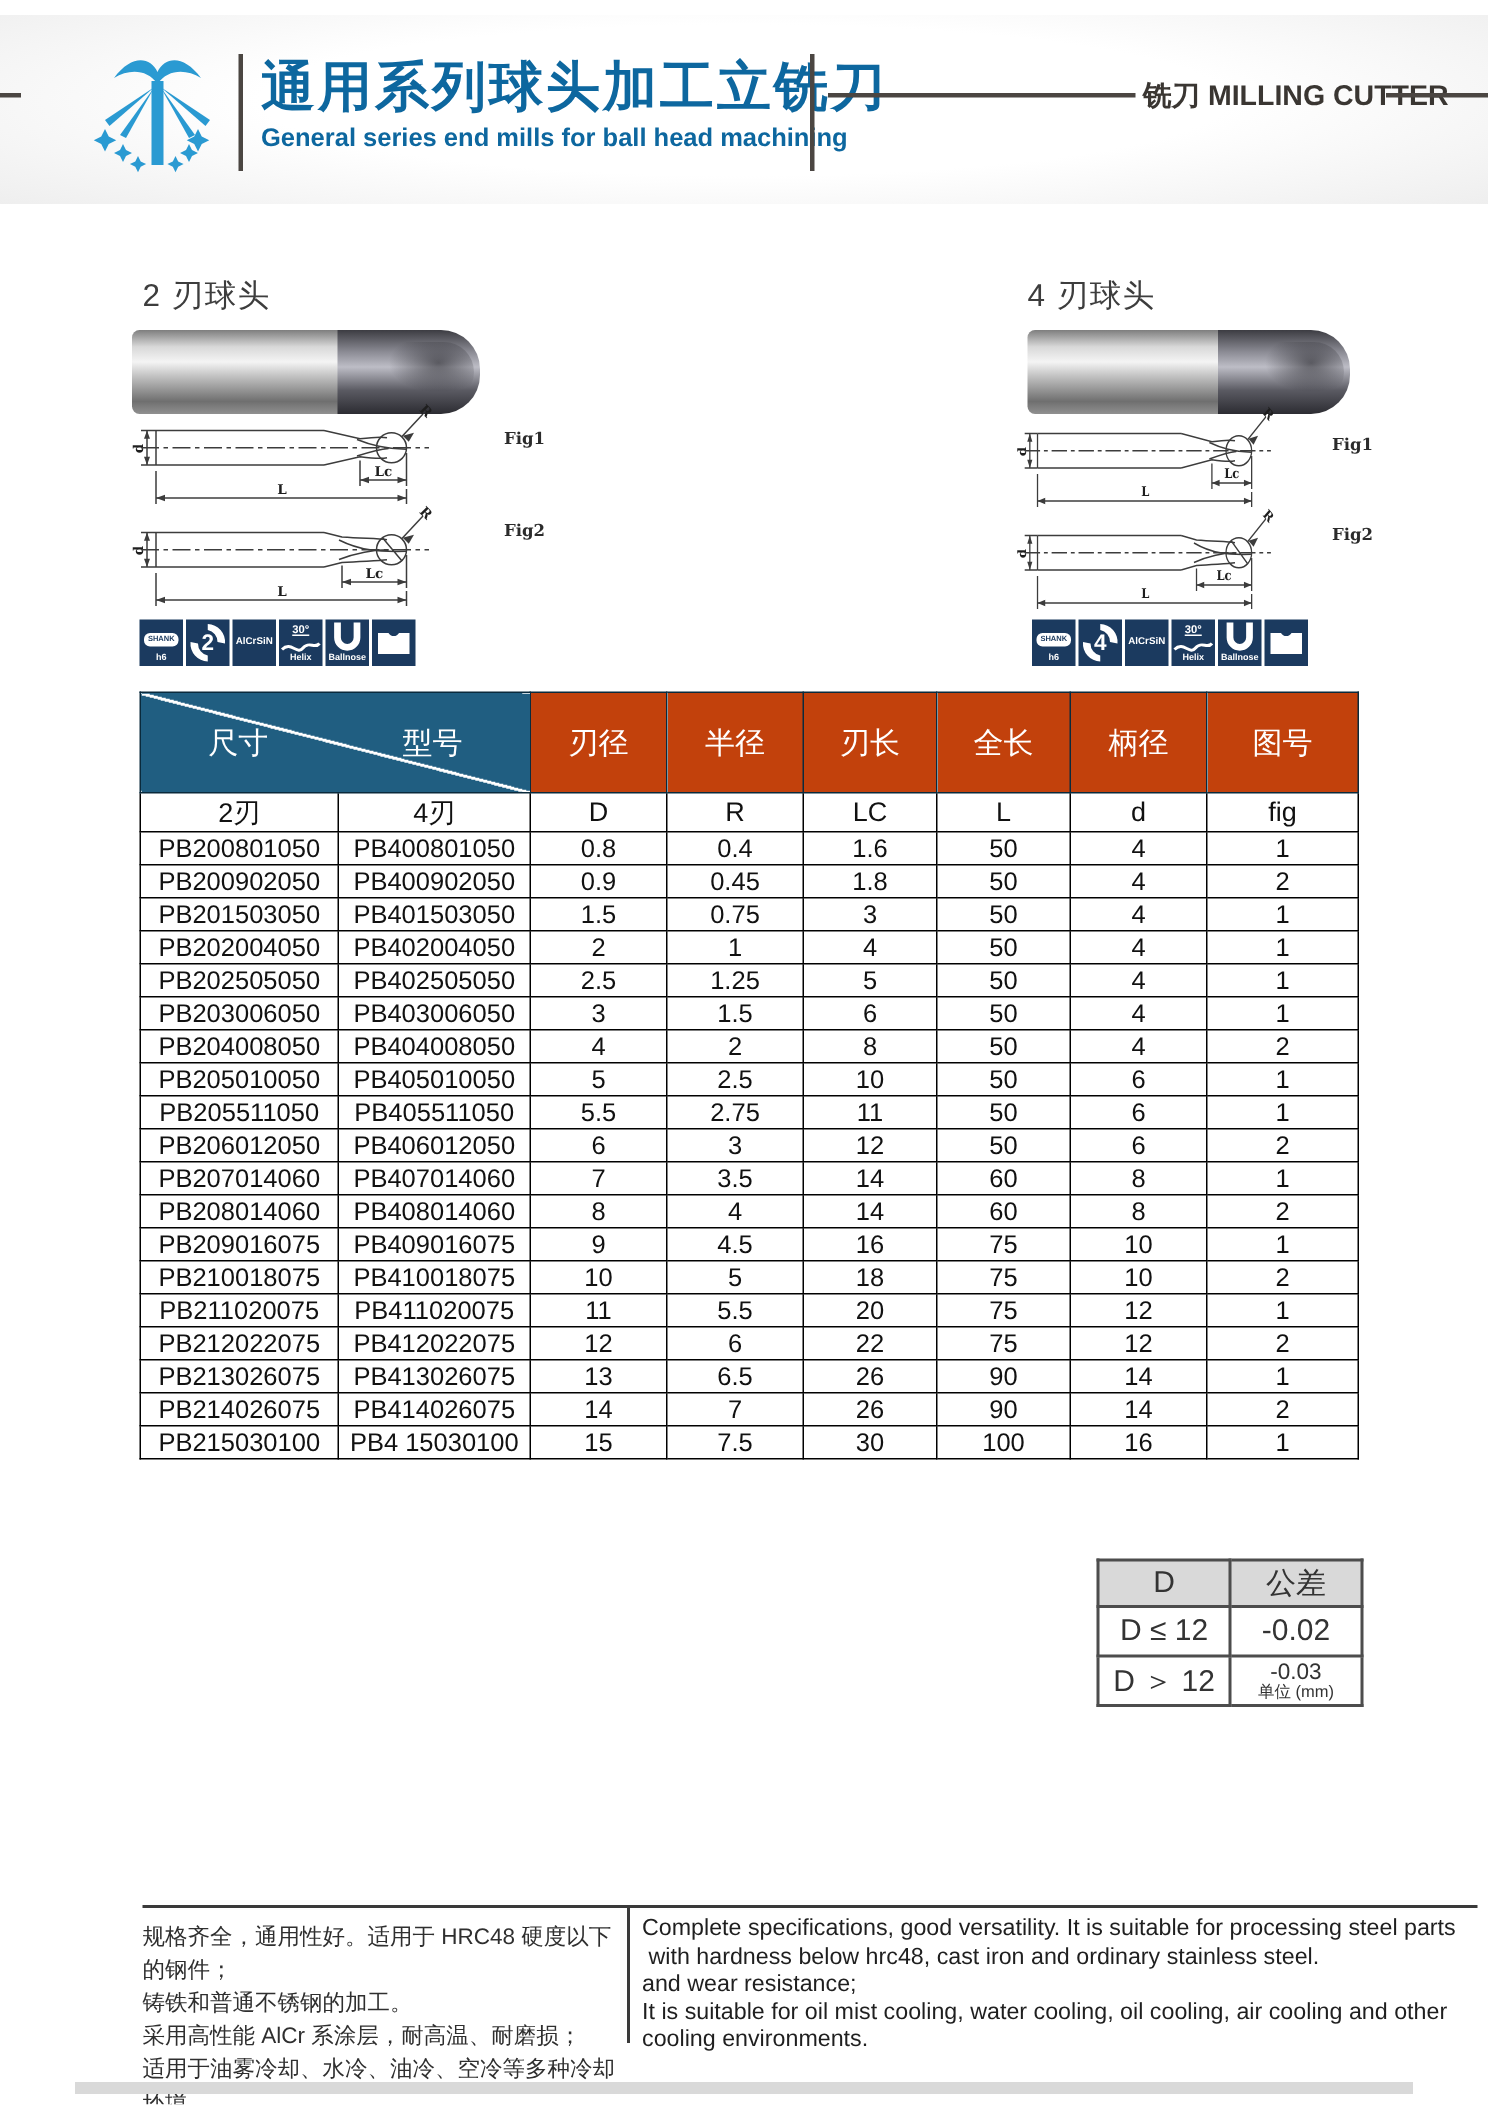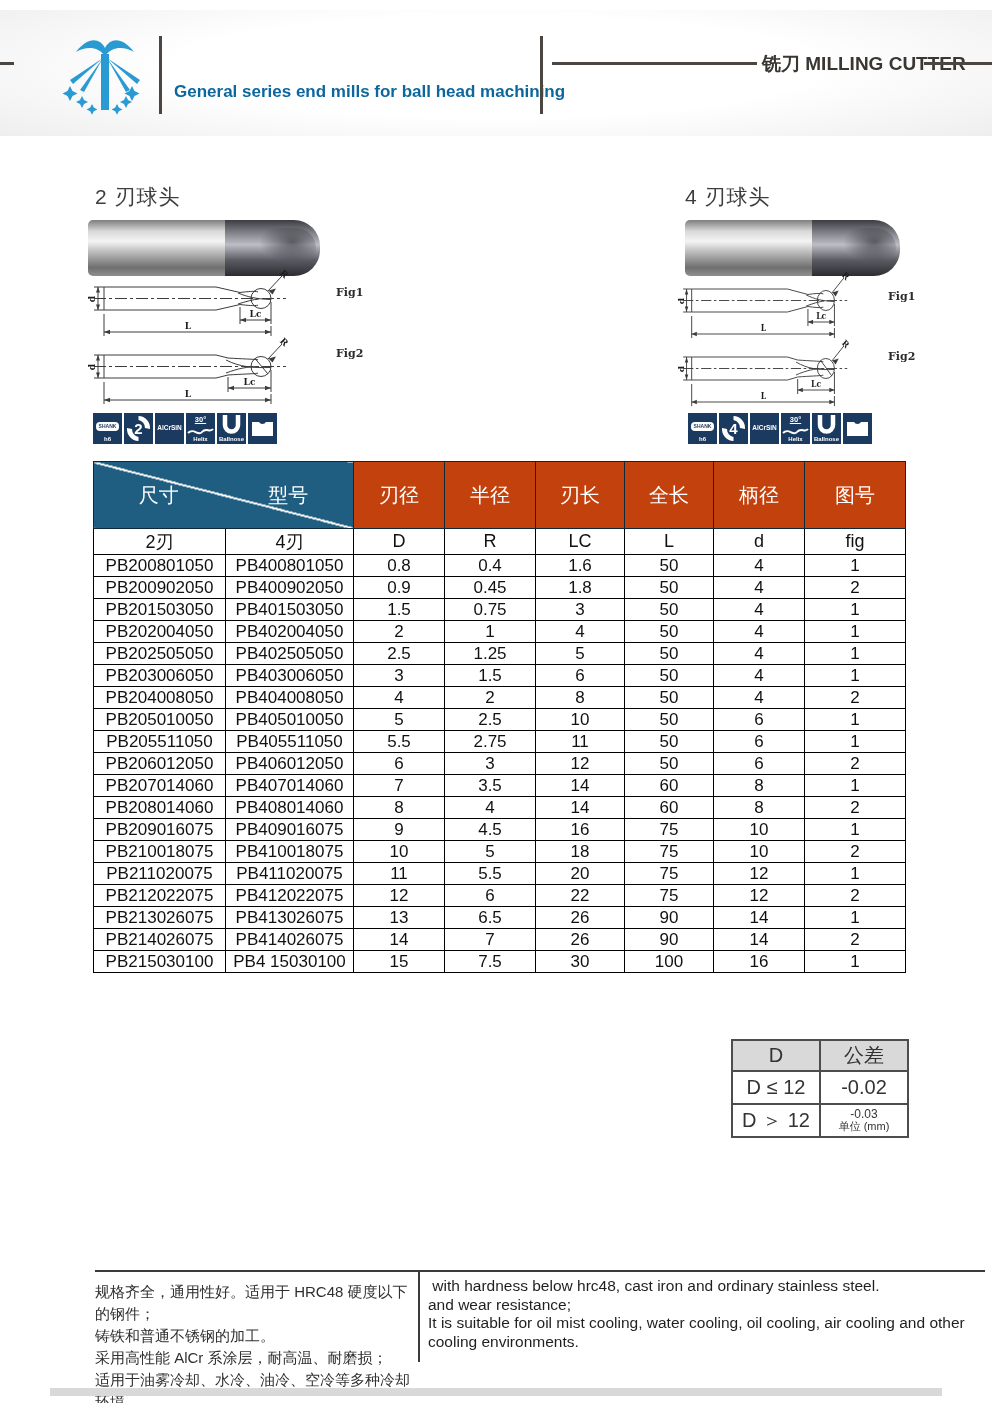--- a/index.html
+++ b/index.html
@@ -68,21 +68,21 @@
   .sub-row td{height:25px;font-size:18px;}
   .spec-table tbody td{height:21px;font-size:17px;}
 
   
   .tol-table{position:absolute;left:731px;top:1039px;width:178px;border-collapse:collapse;table-layout:fixed;
     text-align:center;color:#333;}
   .tol-table td,.tol-table th{border:2px solid #4d4d4d;font-weight:normal;}
   .tol-table thead th{background:#d9d9d9;font-size:20px;height:27px;}
   .tol-table td{font-size:20px;height:29px;}
   .tol-unit-cell{line-height:1.05;}
-  .tol-unit-cell .v{display:block;font-size:12px;}
+  .tol-unit-cell .v{display:block;font-size:15px;}
   .tol-unit-cell .u{display:block;font-size:11px;}
 
   
   .footer-rule{position:absolute;left:95px;top:1270px;width:890px;height:2px;background:#3a3a3a;}
   .footer-divider{position:absolute;left:418px;top:1272px;width:2px;height:90px;background:#3a3a3a;}
   .footer-cn{position:absolute;left:95px;top:1281px;width:318px;font-size:15px;color:#2f2f2f;}
   .footer-cn div{line-height:22px;white-space:pre-wrap;}
   .footer-en{position:absolute;left:428px;top:1277px;width:560px;font-size:15.5px;color:#1f1f1f;}
   .footer-en div{line-height:18.6px;white-space:pre-wrap;}
   .bottom-bar{position:absolute;left:50px;top:1388px;width:892px;height:8px;background:#d9d9d9;}
@@ -104,20 +104,21 @@
         <path d="M45 30 L78 52 L75 56 Z"></path>
         <path d="M8 58 l2.5 5 5 2.5 -5 2.5 -2.5 5 -2.5 -5 -5 -2.5 5 -2.5 Z"></path>
         <path d="M20 68 l2 4 4 2 -4 2 -2 4 -2 -4 -4 -2 4 -2 Z"></path>
         <path d="M30 76 l1.8 3.6 3.6 1.8 -3.6 1.8 -1.8 3.6 -1.8 -3.6 -3.6 -1.8 3.6 -1.8 Z"></path>
         <path d="M78 58 l2.5 5 5 2.5 -5 2.5 -2.5 5 -2.5 -5 -5 -2.5 5 -2.5 Z" transform="translate(-8,0)"></path>
         <path d="M64 68 l2 4 4 2 -4 2 -2 4 -2 -4 -4 -2 4 -2 Z"></path>
         <path d="M55 76 l1.8 3.6 3.6 1.8 -3.6 1.8 -1.8 3.6 -1.8 -3.6 -3.6 -1.8 3.6 -1.8 Z"></path>
       </g>
     </svg>
     <div class="vbar vbar1"></div>
+    <div class="title-cn">通用系列球头加工立铣刀</div>
     <div class="title-en">General series end mills for ball head machining</div>
     <div class="vbar vbar2"></div>
     <div class="mid-line"></div>
     <div class="header-right"><span>铣刀</span> <span>MILLING CUTTER</span></div>
     <div class="right-line"></div>
   </div>
 
   <div class="section-title st-left">2 刃球头</div>
   <div class="mill-photo mp-left">
     <div class="mill-shaft"></div>
@@ -555,20 +556,21 @@
 
   <div class="footer-rule"></div>
   <div class="footer-divider"></div>
   <div class="footer-cn">
     <div>规格齐全，通用性好。适用于 HRC48 硬度以下的钢件；</div>
     <div>铸铁和普通不锈钢的加工。</div>
     <div>采用高性能 AlCr 系涂层，耐高温、耐磨损；</div>
     <div>适用于油雾冷却、水冷、油冷、空冷等多种冷却环境。</div>
   </div>
   <div class="footer-en">
+    <div>Complete specifications, good versatility. It is suitable for processing steel parts</div>
     <div> with hardness below hrc48, cast iron and ordinary stainless steel.</div>
     <div>and wear resistance;</div>
     <div>It is suitable for oil mist cooling, water cooling, oil cooling, air cooling and other</div>
     <div>cooling environments.</div>
   </div>
   <div class="bottom-bar"></div>
 
 </div>
 
 </body></html>

